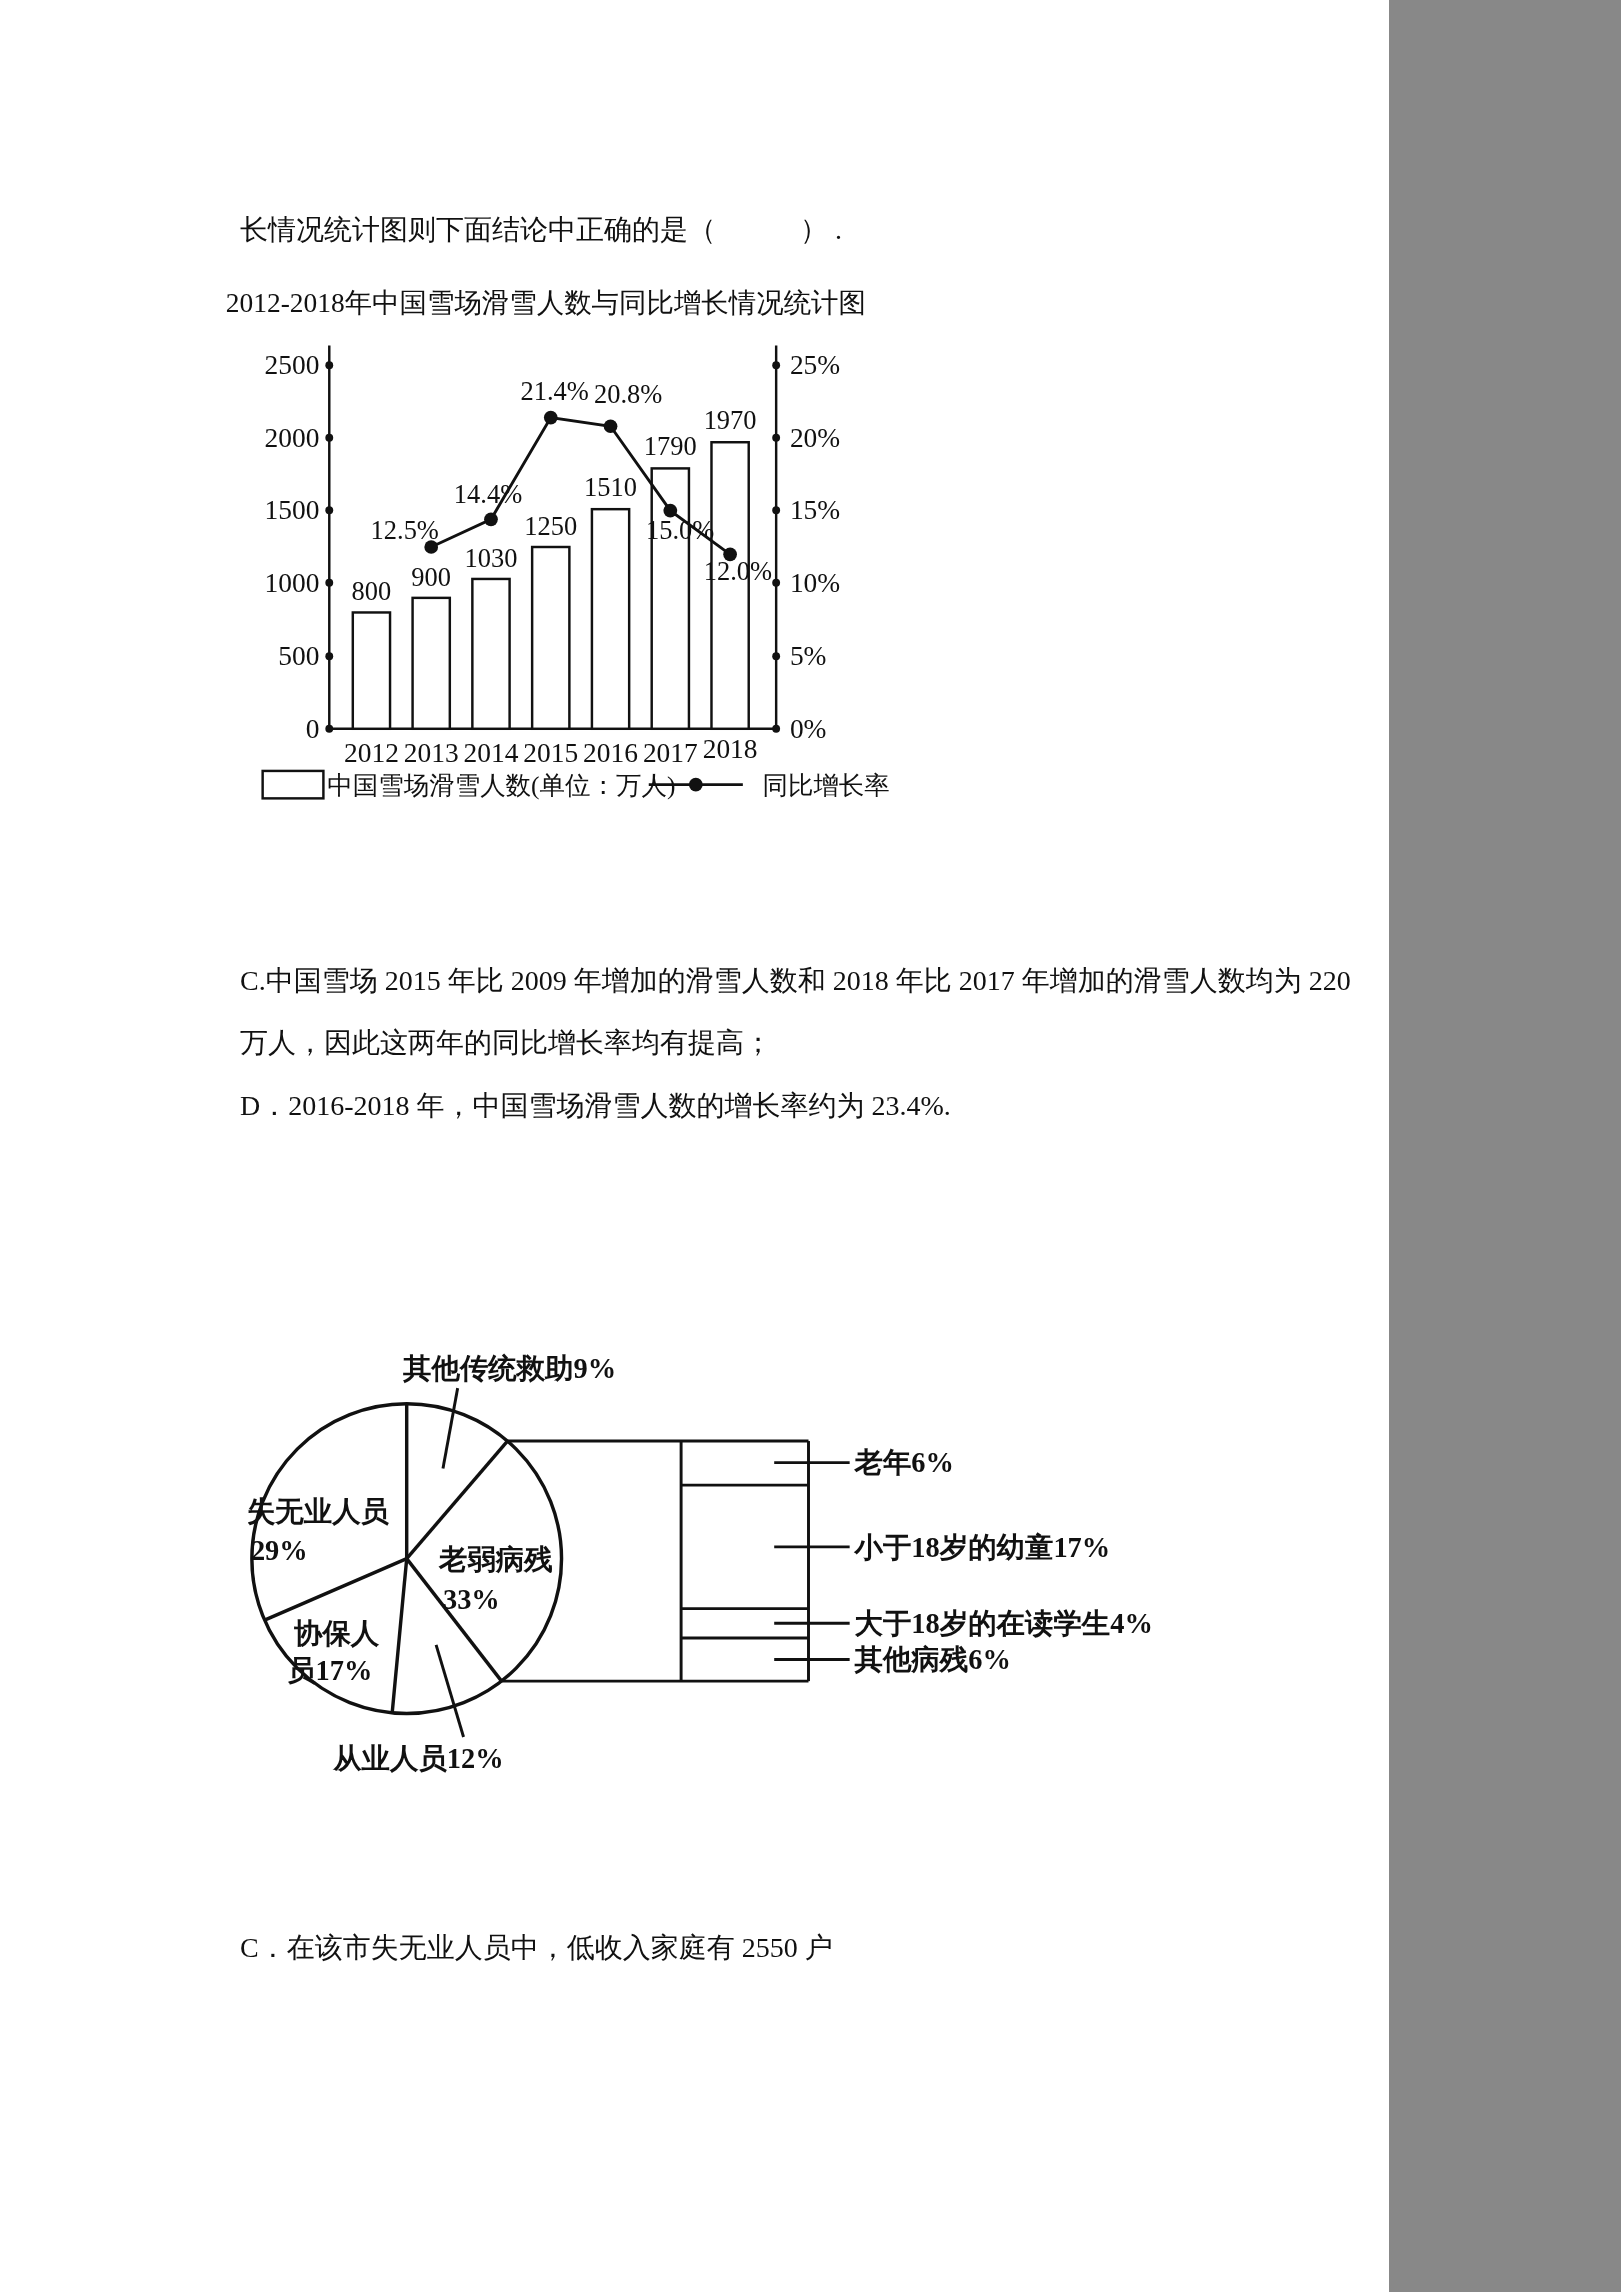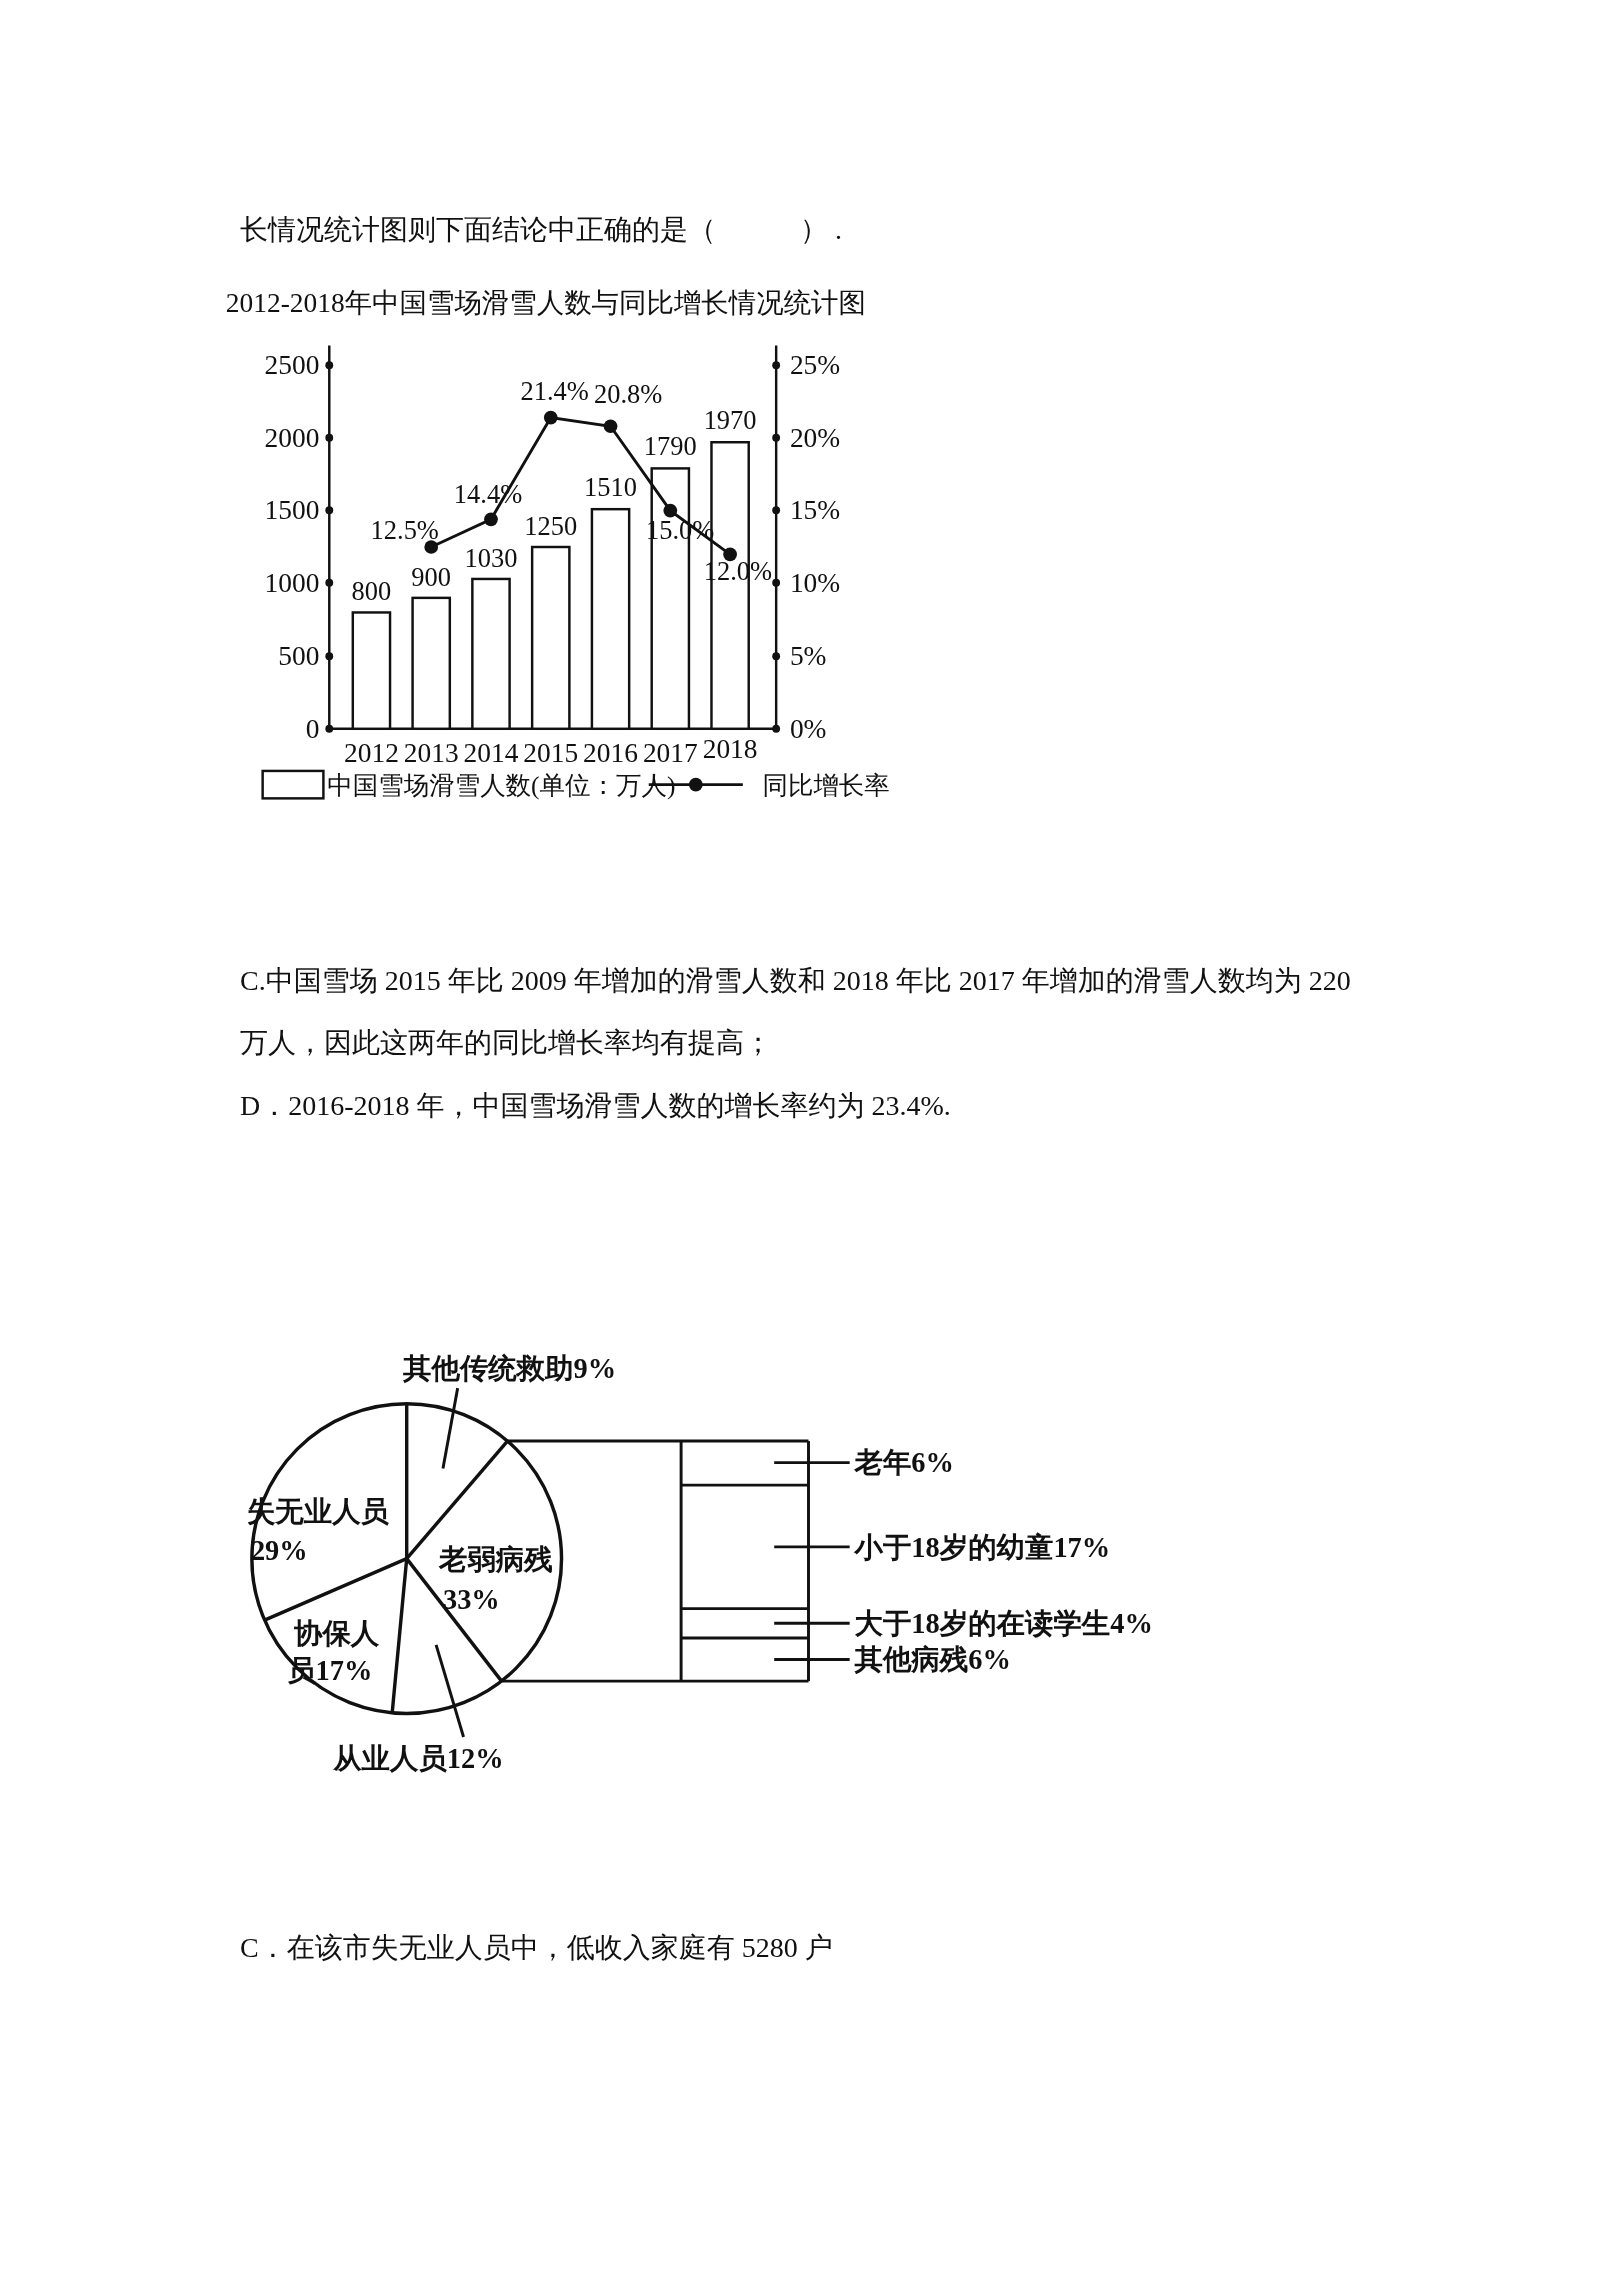--- a/index.html
+++ b/index.html
@@ -1,17 +1,17 @@
 <!DOCTYPE html>
 <html><head>
 <meta charset="utf-8">
 <style>
   html,body{margin:0;padding:0;background:#888;}
   #page{
-    position:relative;width:1621px;height:2293px;background:#ffffff;
+    position:relative;width:1389px;height:2293px;background:#ffffff;
     font-family:"Liberation Serif","DejaVu Serif",serif;color:#111;overflow:hidden;
   }
   .tline{position:absolute;left:240px;font-size:28px;white-space:nowrap;color:#111;}
   svg{position:absolute;}
   svg text{fill:#111;font-family:"Liberation Serif","DejaVu Serif",serif;}
   .ax{font-size:28px;}
   .ttl{font-size:28px;}
   .lbl{font-size:27px;}
   .leg{font-size:26px;}
   .pielbl{font-size:29px;font-weight:bold;}
@@ -157,16 +157,16 @@
     <text class="pielbl" x="520" y="1406" text-anchor="middle">其他传统救助9%</text>
     <text class="pielbl" x="252" y="1552">失无业人员</text>
     <text class="pielbl" x="256" y="1591">29%</text>
     <text class="pielbl" x="448" y="1601">老弱病残</text>
     <text class="pielbl" x="452" y="1641">33%</text>
     <text class="pielbl" x="300" y="1676">协保人</text>
     <text class="pielbl" x="293" y="1714">员17%</text>
     <text class="pielbl" x="340" y="1804">从业人员12%</text>
   </svg>
 
-  <div class="tline" style="top:1929px">C．在该市失无业人员中，低收入家庭有 5280 户</div>
+  <div class="tline" style="top:1929px">C．在该市失无业人员中，低收入家庭有 2550 户</div>
 
 </div>
 
 
 </body></html>

